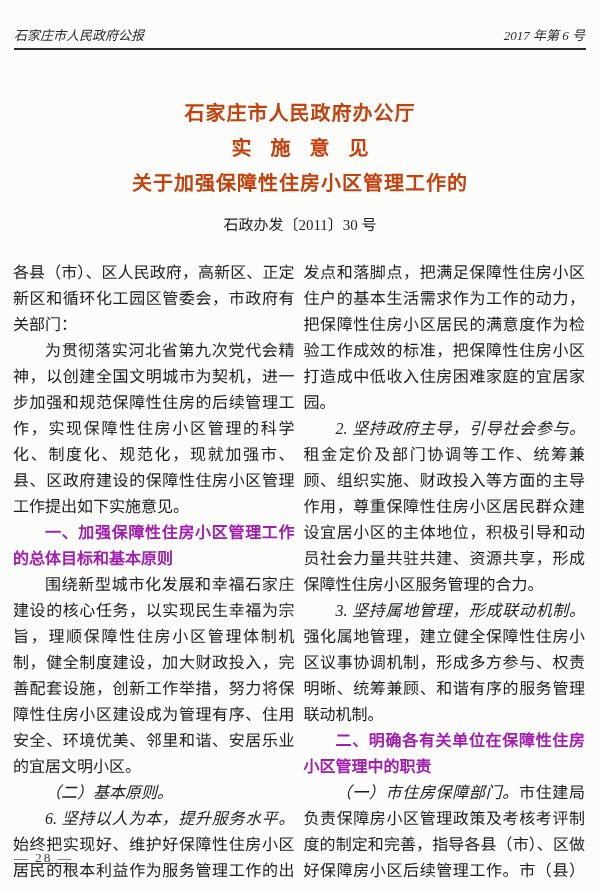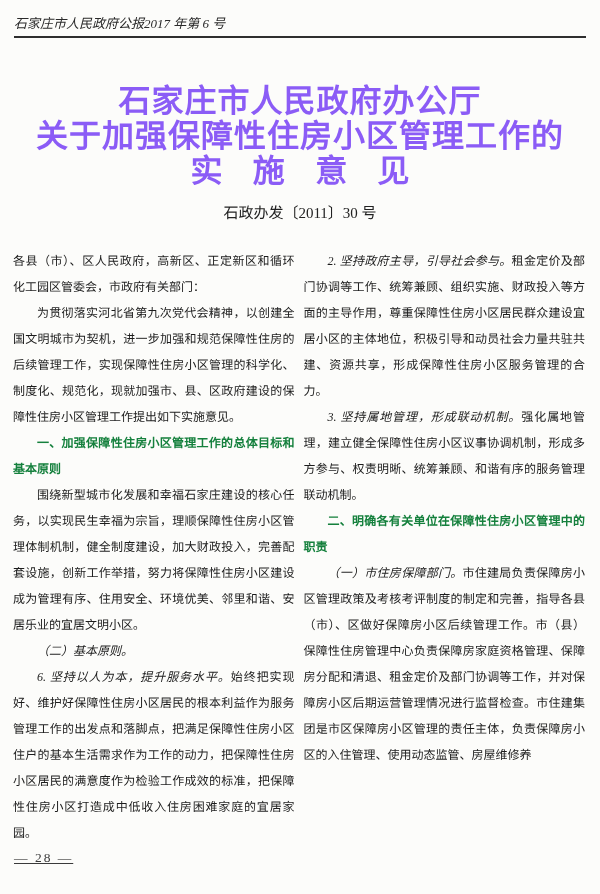--- a/index.html
+++ b/index.html
@@ -14,41 +14,42 @@
     margin: 0 auto;
     background: #fcfcfa;
     color: #1f1f1f;
     font-family: "Liberation Serif", "DejaVu Serif", serif;
     overflow: hidden;
     box-sizing: border-box;
   }
   
   .running-header {
     display: flex;
+    justify-content: space-between;
     align-items: flex-end;
     margin: 0 15px 0 14px;
-    padding-top: 14px;
+    padding-top: 26px;
     font-size: 13px;
     line-height: 19px;
     font-style: italic; 
     color: #2a2a2a;
   }
   .header-rule {
     height: 0;
     border-bottom: 2px solid #2e2e2e;
     margin: 3px 14px 0 14px;
   }
   
   .doc-title {
     margin-top: 46px;
     text-align: center;
     font-weight: bold;
-    font-size: 32px;
+    font-size: 20px;
     line-height: 35px;
-    color: #8b5cf6;
+    color: #c2410c;
     letter-spacing: 1px;
   }
   .doc-title .title-line.spaced {
     letter-spacing: 0.95em;
     padding-left: 0.95em; 
   }
   .doc-number {
     margin-top: 14px;
     text-align: center;
     font-size: 15px;
@@ -56,36 +57,36 @@
     color: #222;
   }
   
   .body-columns {
     margin: 25px 15px 0 13px;
     height: 624px;
     column-count: 2;
     column-gap: 9px;
     column-fill: auto;
     overflow: hidden;
-    font-size: 12px;
+    font-size: 16px;
     line-height: 26px;
     text-align: justify;
     color: #1c1c1c;
   }
   .body-columns p {
     margin: 0;
     text-indent: 2em;
   }
   .body-columns p.no-indent {
     text-indent: 0;
   }
   .body-columns p.heading {
     font-family: "Liberation Sans", "DejaVu Sans", sans-serif;
     font-weight: bold;
-    color: #15803d;
+    color: #a21caf;
   }
   .kai {
     font-style: italic; 
   }
   
   .page-number {
     position: absolute;
     left: 14px;
     bottom: 28px;
     font-size: 13.5px;
@@ -101,22 +102,22 @@
 
   <div class="running-header">
     <span>石家庄市人民政府公报</span>
     <span>2017 年第 6 号</span>
   </div>
   <div class="header-rule"></div>
 
   <div class="doc-title">
 
   <div class="title-line">石家庄市人民政府办公厅</div>
+      <div class="title-line spaced">实施意见</div>
       <div class="title-line">关于加强保障性住房小区管理工作的</div>
-      <div class="title-line spaced">实施意见</div>
     </div>
 
   <div class="doc-number">石政办发〔2011〕30 号</div>
 
   <div class="body-columns">
 
   <p class="para no-indent"><span>各县（市）、区人民政府，高新区、正定新区和循环化工园区管委会，市政府有关部门：</span></p>
       <p class="para"><span>为贯彻落实河北省第九次党代会精神，以创建全国文明城市为契机，进一步加强和规范保障性住房的后续管理工作，实现保障性住房小区管理的科学化、制度化、规范化，现就加强市、县、区政府建设的保障性住房小区管理工作提出如下实施意见。</span></p>
       <p class="heading"><span>一、加强保障性住房小区管理工作的总体目标和基本原则</span></p>
       <p class="para"><span>围绕新型城市化发展和幸福石家庄建设的核心任务，以实现民生幸福为宗旨，理顺保障性住房小区管理体制机制，健全制度建设，加大财政投入，完善配套设施，创新工作举措，努力将保障性住房小区建设成为管理有序、住用安全、环境优美、邻里和谐、安居乐业的宜居文明小区。</span></p>

